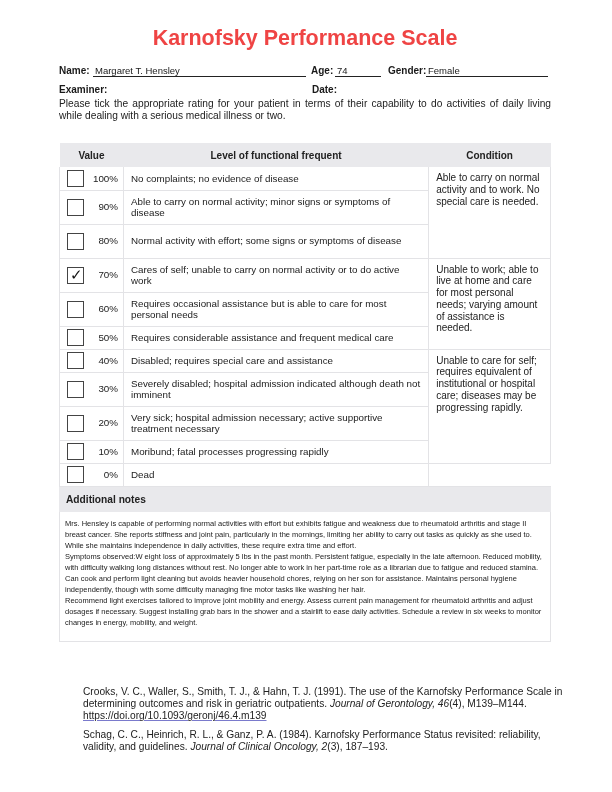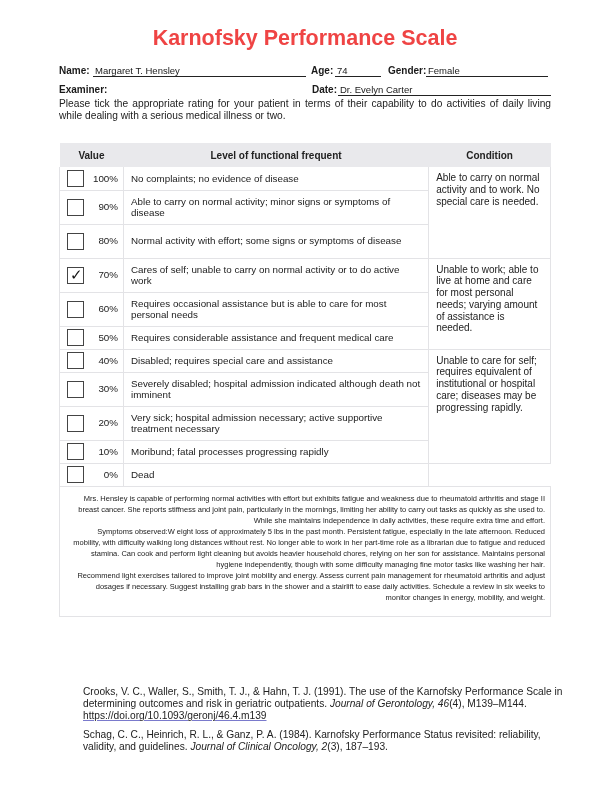--- a/index.html
+++ b/index.html
@@ -23,21 +23,21 @@
   td.val { width: 64px; padding: 0 0 0 7px; white-space: nowrap; margin-top: 38px; }
   td.lvl { width: 306px; }
   td.cond { width: 122px; vertical-align: top; padding-top: 5px; font-size: 10px; line-height: 11.8px; }
   td.val .box { display: inline-block; width: 17px; height: 17px; border: 1.2px solid #444; vertical-align: middle; position: relative; margin-right: 6px; }
   td.val .pct { display: inline-block; vertical-align: middle; width: 28px; text-align: right; }
   .check { position: absolute; left: 2px; top: -2px; font-size: 15px; line-height: 17px; color: #111; }
   tr.h22 td { height: 23px; }
   tr.h34 td { height: 34px; }
 
   .notes-head { background: #e9e9ec; height: 25px; font-weight: bold; font-size: 10.2px; line-height: 25px; padding-left: 7px; color: #222; }
-  .notes-body { border: 1px solid #e3e3e6; border-top: none; padding: 6px 5px 8px 11px; font-size: 7.5px; line-height: 11.1px; color: #222; height: 130px; text-align: right; }
+  .notes-body { border: 1px solid #e3e3e6; border-top: none; padding: 6px 5px 8px 5px; font-size: 7.5px; line-height: 11.1px; color: #222; height: 130px; }
 
   .refs { position: absolute; left: 0; top: 686px; width: 492px; font-size: 10.2px; line-height: 12.2px; color: #222; margin-left: 24px; }
   .ref { margin-bottom: 6px; }
   .ref i { font-style: italic; }
   .ref a { color: #222; text-decoration: underline; text-decoration-color: #7a7acc; }
 </style>
 </head>
 <body>
 
 <div class="page">
@@ -48,21 +48,20 @@
     <span class="field-value" style="left:34px;width:213px;">Margaret T. Hensley</span>
     <span class="field-label" style="left:252px;">Age:</span>
     <span class="field-value" style="left:276px;width:46px;">74</span>
     <span class="field-label" style="left:329px;">Gender:</span>
     <span class="field-value" style="left:367px;width:122px;">Female</span>
   </div>
 
   <div class="field-row" style="top:84px;">
     <span class="field-label" style="left:0;">Examiner:</span>
     <span class="field-label" style="left:253px;">Date:</span>
-    <span class="field-value" style="left:279px;width:213px;">Dr. Evelyn Carter</span>
   </div>
 
   <div class="instructions">Please tick the appropriate rating for your patient in terms of their capability to do activities of daily living while dealing with a serious medical illness or two.</div>
 
   <div class="table-wrap">
     <table>
       <thead>
         <tr>
           <th>Value</th>
           <th>Level of functional frequent</th>
@@ -113,20 +112,21 @@
             <td class="val"><span class="box"></span><span class="pct">10%</span></td>
             <td class="lvl">Moribund; fatal processes progressing rapidly</td>
           </tr>
           <tr class="h22">
             <td class="val"><span class="box"></span><span class="pct">0%</span></td>
             <td class="lvl">Dead</td>
             <td class="cond" style="border-right: none;"></td>
           </tr>
         </tbody>
     </table>
+    <div class="notes-head">Additional notes</div>
     <div class="notes-body">
       <div>Mrs. Hensley is capable of performing normal activities with effort but exhibits fatigue and weakness due to rheumatoid arthritis and stage II breast cancer. She reports stiffness and joint pain, particularly in the mornings, limiting her ability to carry out tasks as quickly as she used to. While she maintains independence in daily activities, these require extra time and effort.</div>
       <div>Symptoms observed:W eight loss of approximately 5 lbs in the past month. Persistent fatigue, especially in the late afternoon. Reduced mobility, with difficulty walking long distances without rest. No longer able to work in her part-time role as a librarian due to fatigue and reduced stamina. Can cook and perform light cleaning but avoids heavier household chores, relying on her son for assistance. Maintains personal hygiene independently, though with some difficulty managing fine motor tasks like washing her hair.</div>
       <div>Recommend light exercises tailored to improve joint mobility and energy. Assess current pain management for rheumatoid arthritis and adjust dosages if necessary. Suggest installing grab bars in the shower and a stairlift to ease daily activities. Schedule a review in six weeks to monitor changes in energy, mobility, and weight.</div>
     </div>
   </div>
 
   <div class="refs">
     <div class="ref">
       <span>Crooks, V. C., Waller, S., Smith, T. J., &amp; Hahn, T. J. (1991). The use of the Karnofsky Performance Scale in determining outcomes and risk in geriatric outpatients. </span><i>Journal of Gerontology, 46</i><span>(4), M139–M144. </span><a>https://doi.org/10.1093/geronj/46.4.m139</a>

